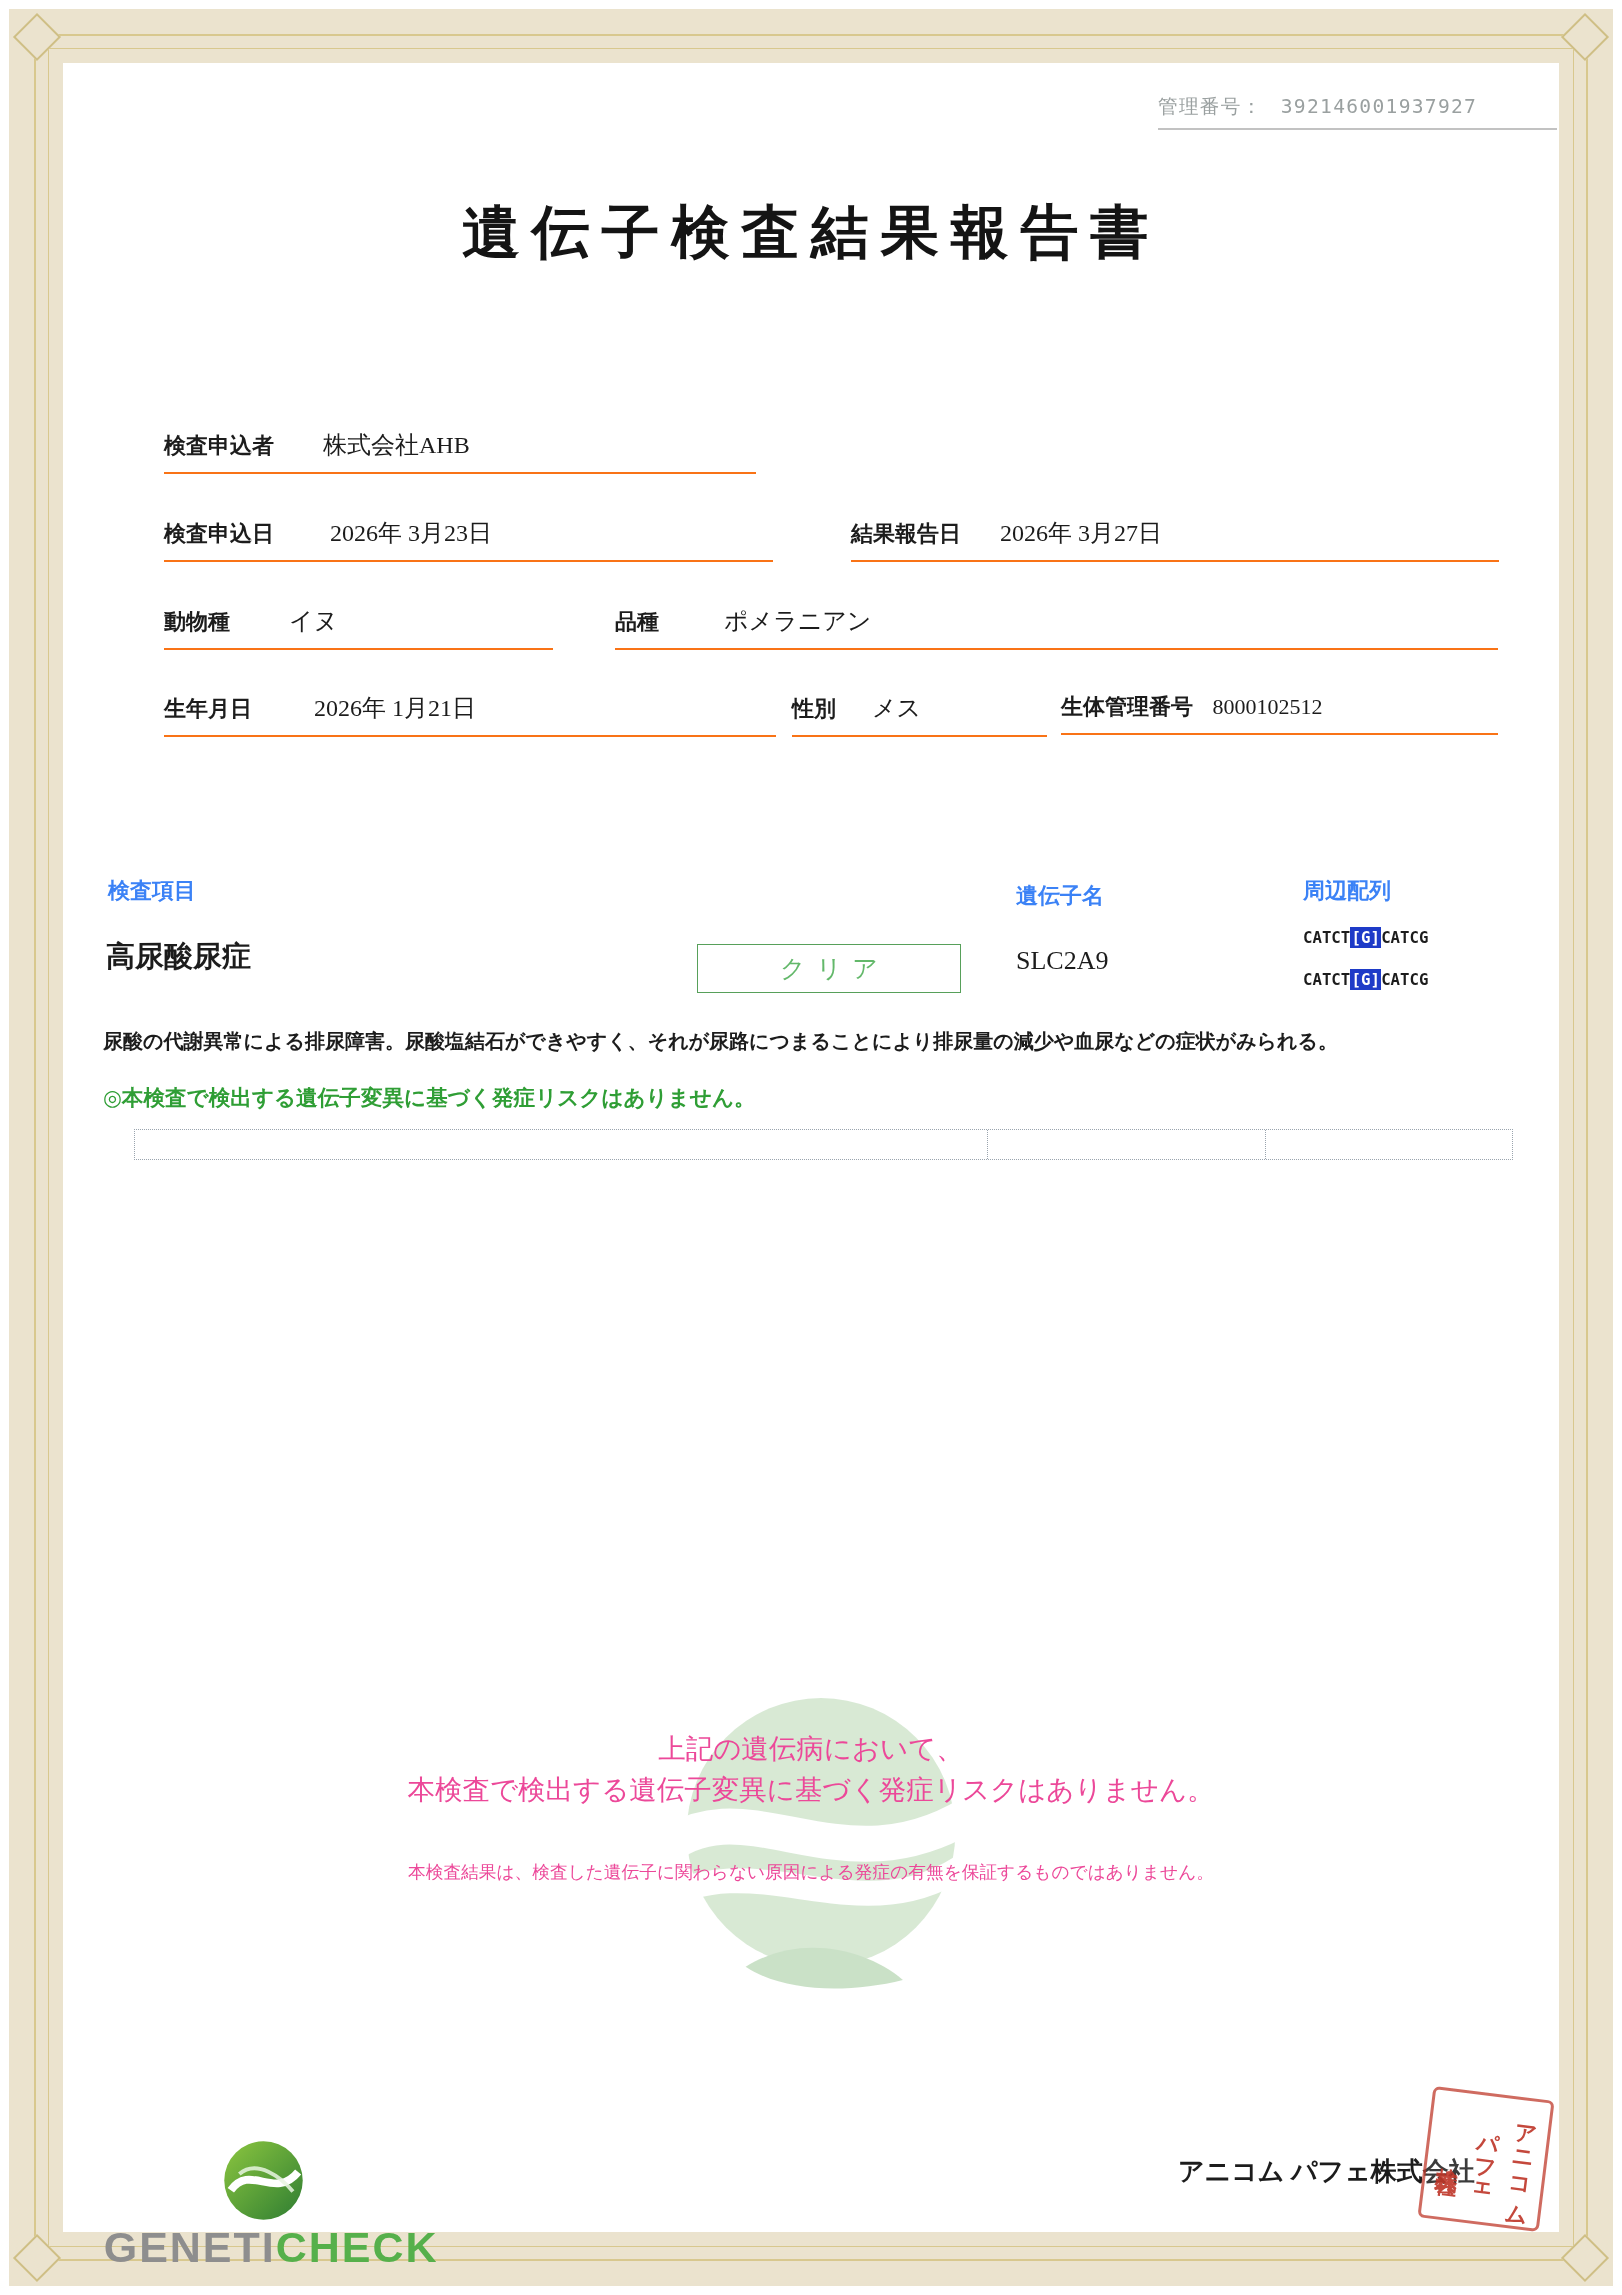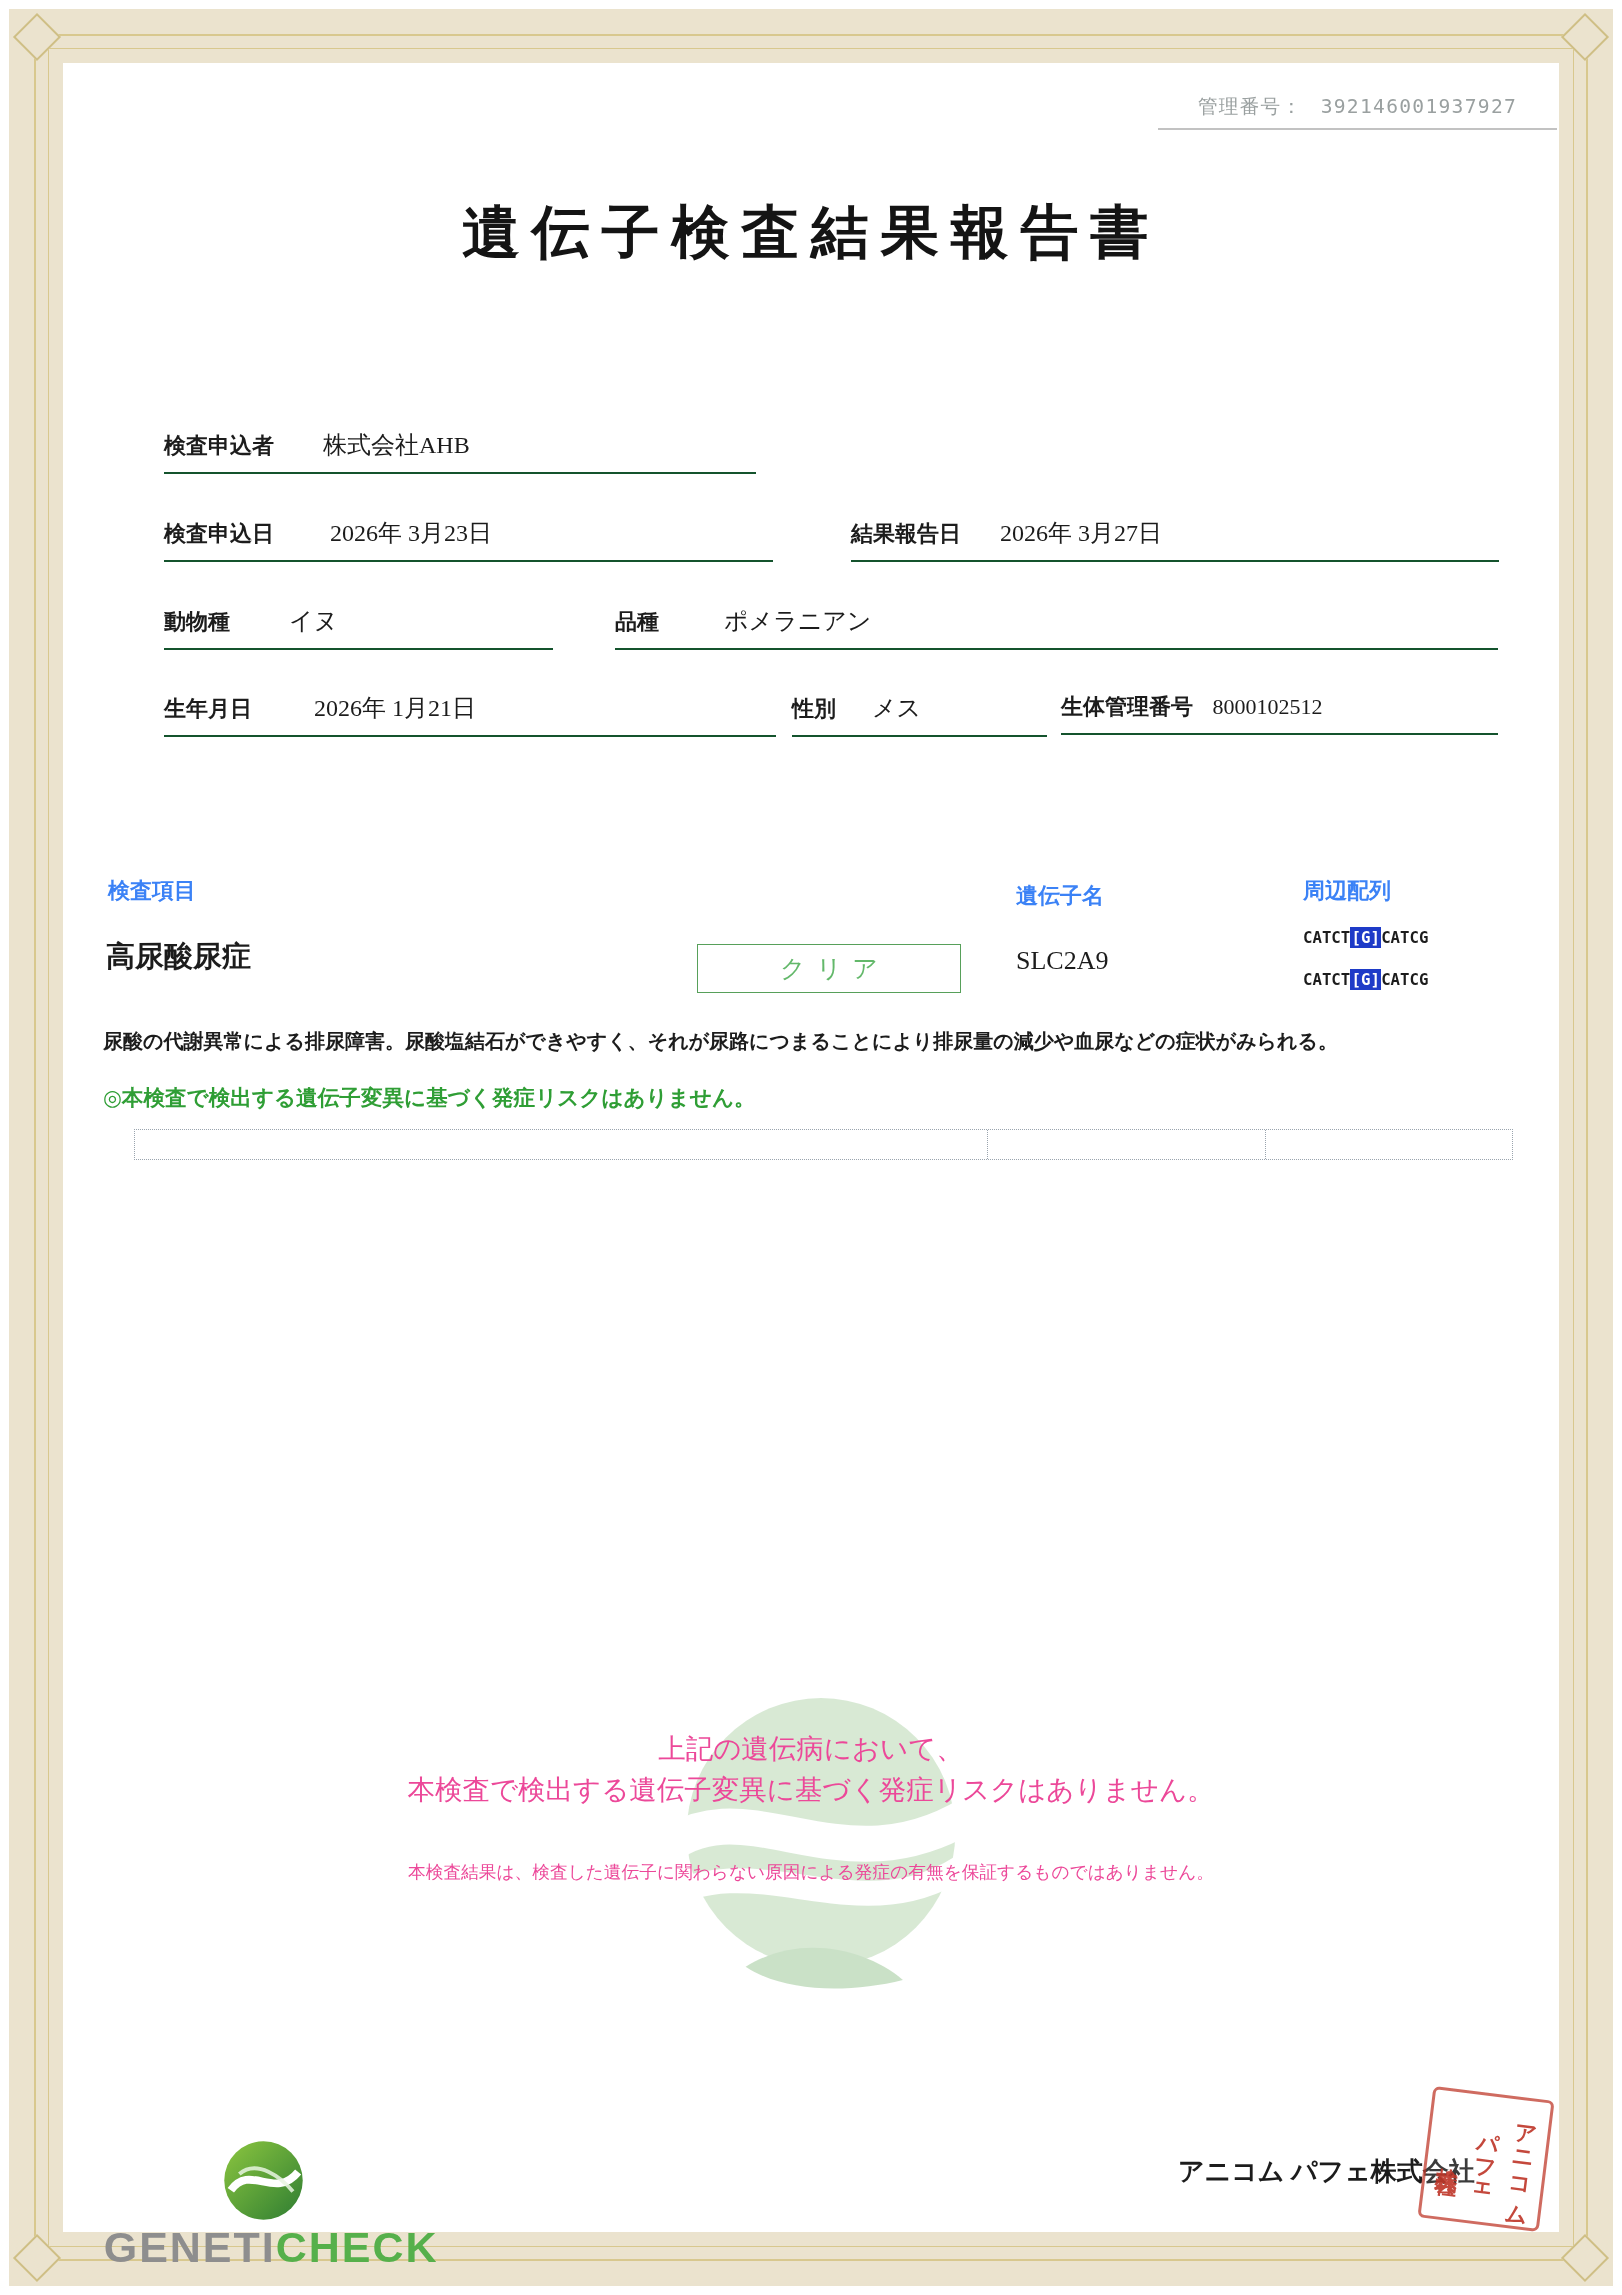--- a/index.html
+++ b/index.html
@@ -11,31 +11,31 @@
   .paper{position:absolute;inset:63px;background:#ffffff;}
   .frame-a{position:absolute;inset:34px;border:2.6px solid #d8c88e;}
   .frame-b{position:absolute;inset:48px;border:1.3px solid #d8c88e;}
   .corner{position:absolute;width:30px;height:30px;border:2px solid #cfbf85;transform:rotate(45deg);background:#ebe3ce;}
   .corner.tl{left:20px;top:20px}.corner.tr{right:20px;top:20px}
   .corner.bl{left:20px;bottom:20px}.corner.br{right:20px;bottom:20px}
 
   .abs{position:absolute;}
 
   
-  .mgmt{top:93px;right:65px;width:399px;text-align:center;padding-bottom:7.9px;
+  .mgmt{top:93px;right:65px;width:399px;text-align:left;padding-bottom:7.9px;
         border-bottom:2px solid #c2c2c2;color:#9aa0a0;
         font-family:"DejaVu Sans Mono",monospace;font-size:19.6px;letter-spacing:1.3px;}
   .mgmt .num{margin-left:18.3px;}
 
   
   .title{top:194px;left:0;width:100%;text-align:center;font-size:58px;font-weight:700;
          letter-spacing:11.8px;color:#141414;}
 
   
-  .field{position:absolute;border-bottom:2px solid #14532d;padding-bottom:10.5px;
+  .field{position:absolute;border-bottom:2px solid #f97316;padding-bottom:10.5px;
          display:flex;align-items:baseline;white-space:nowrap;}
   .flabel{font-size:22px;font-weight:700;}
   .fvalue{font-size:24px;font-weight:400;}
 
   
   .ghead{font-size:22px;font-weight:700;color:#3b82f6;}
   .item-name{font-size:29px;font-weight:700;}
   .clear-box{left:697px;top:944px;width:262px;height:47px;border:1.3px solid #57a05a;
              display:flex;align-items:center;justify-content:center;}
   .clear-box span{color:#63b86a;font-size:25px;letter-spacing:10.5px;padding-left:10.5px;

